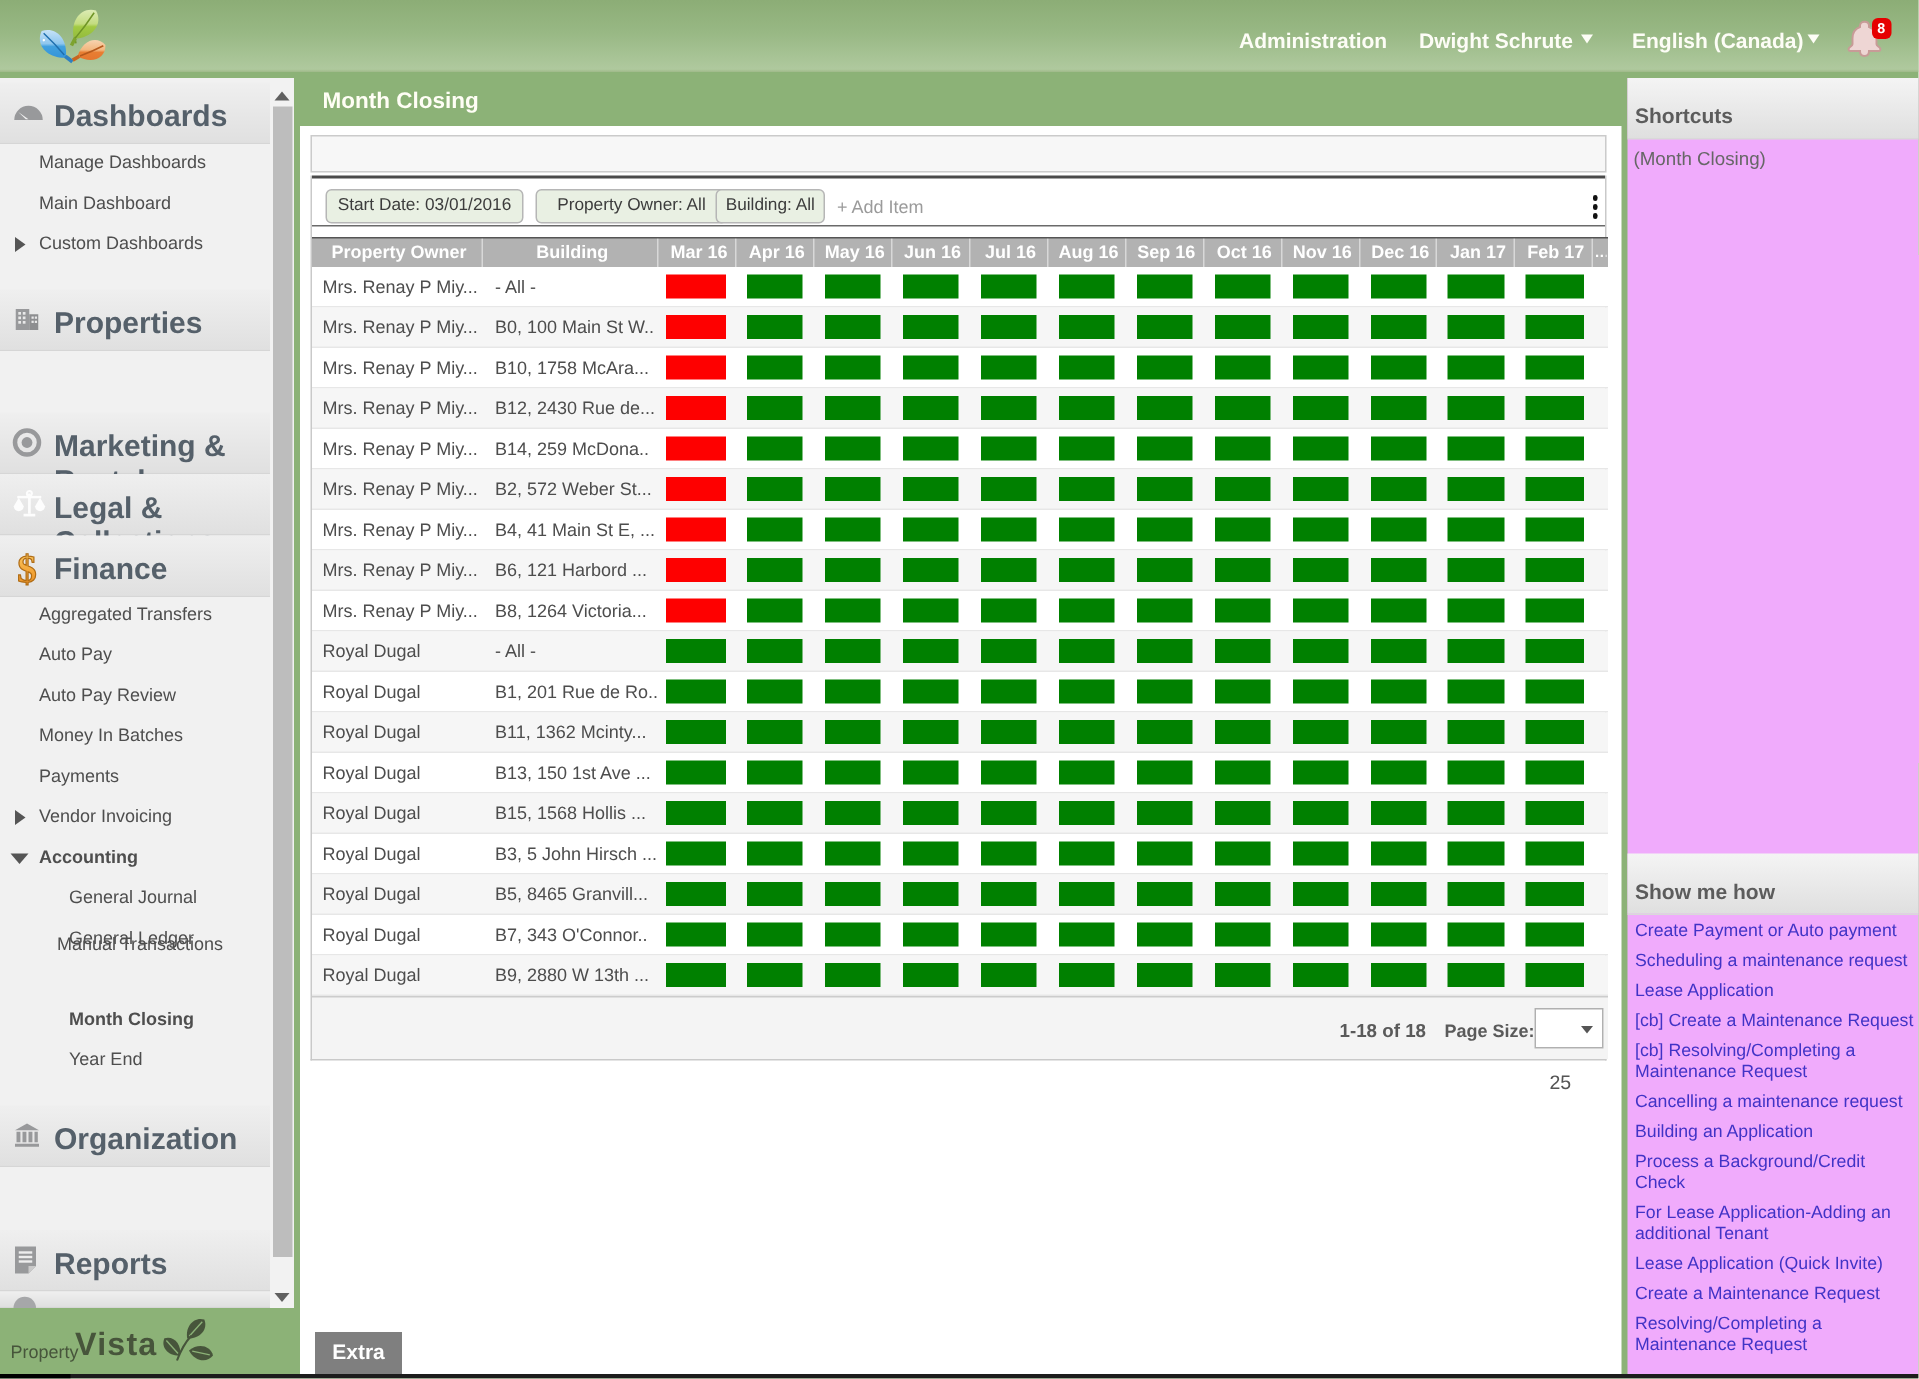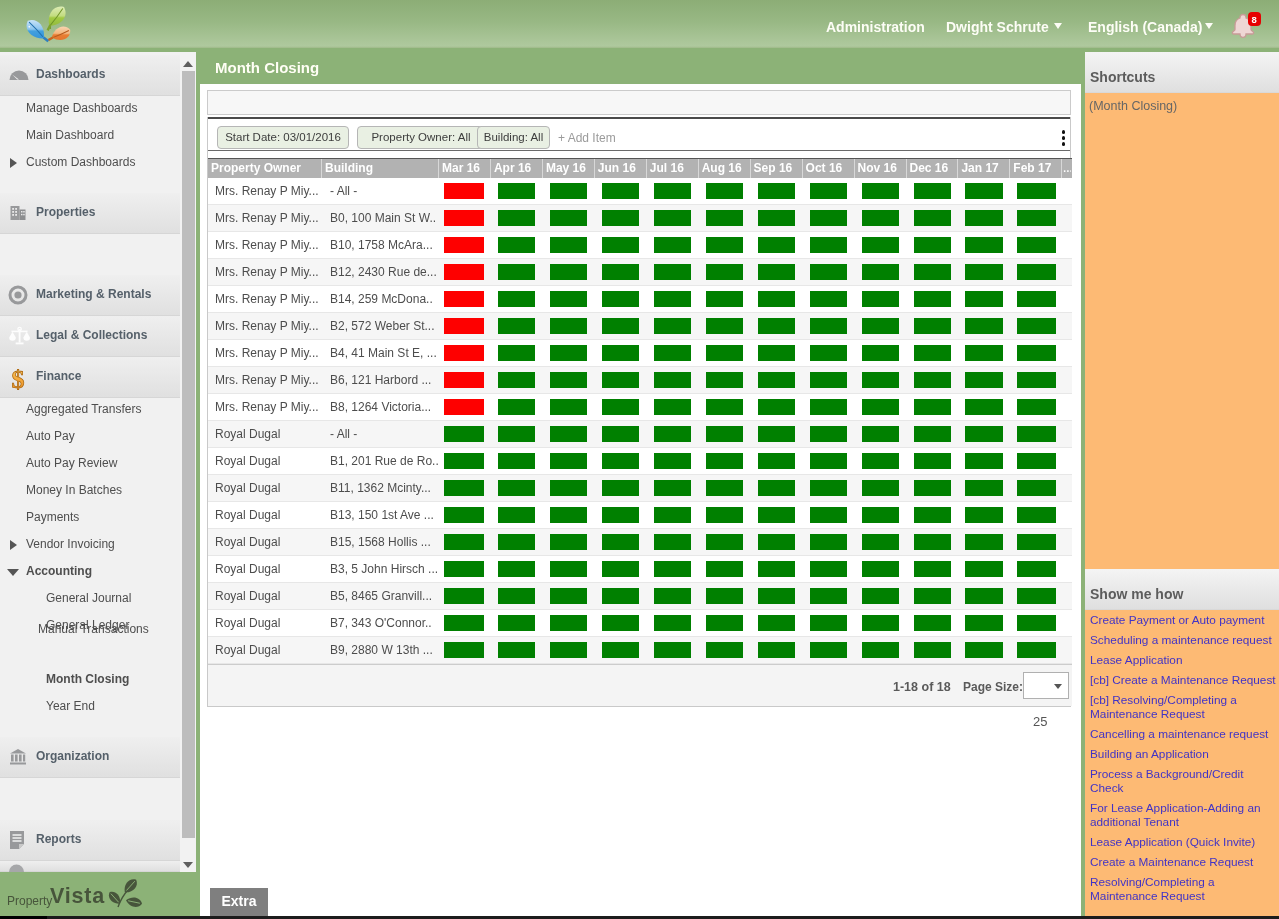--- a/index.html
+++ b/index.html
@@ -8,21 +8,21 @@
 
 
 #topbar { left:0; top:0; width:1279px; height:48px;
   background:linear-gradient(to bottom,#8cad76 0%,#98b884 45%,#afc99e 96%,#9fb989 100%); }
 .tnav { position:absolute; top:19px; font-size:14px; font-weight:bold; color:#fdfdf6; }
 .tri-d { position:absolute; width:0; height:0; border-left:4.5px solid transparent; border-right:4.5px solid transparent; border-top:6px solid #fdfdf6; }
 
 
 #sidebar { left:0; top:52px; width:180px; height:820px; background:#f1f1f1; overflow:hidden; }
 .shdr { position:absolute; left:0; width:180px; background:linear-gradient(to bottom,#efefef,#e0e0e0); border-bottom:1px solid #d6d6d6; }
-.shlbl { position:absolute; left:36px; top:50%; margin-top:-8px; font-size:12px; font-weight:bold; color:#55606a; }
+.shlbl { position:absolute; left:36px; top:50%; margin-top:-8px; font-size:20px; font-weight:bold; color:#55606a; }
 .sicon { position:absolute; left:8px; top:50%; margin-top:-10px; width:24px; height:20px; }
 .sitem { position:absolute; left:0; width:180px; height:27px; line-height:27px; font-size:12px; color:#4e4e4e; }
 .ar-r { position:absolute; left:10px; top:50%; margin-top:-5px; width:0; height:0; border-top:5px solid transparent; border-bottom:5px solid transparent; border-left:7px solid #555; }
 .ar-d { position:absolute; left:7px; top:50%; margin-top:-3px; width:0; height:0; border-left:6px solid transparent; border-right:6px solid transparent; border-top:7px solid #555; }
 
 
 #sbar { left:180px; top:52px; width:16px; height:820px; background:#f2f2f2; }
 .sb-tri-u { position:absolute; left:3px; top:9px; width:0; height:0; border-left:5px solid transparent; border-right:5px solid transparent; border-bottom:6px solid #606060; }
 .sb-tri-d { position:absolute; left:3px; bottom:4px; width:0; height:0; border-left:5px solid transparent; border-right:5px solid transparent; border-top:6px solid #606060; }
 #sbthumb { position:absolute; left:1.5px; top:19px; width:13px; height:767px; background:#bdbdbd; }
@@ -38,38 +38,38 @@
 #main { left:200px; top:84px; width:881px; height:832px; background:#fff; }
 #title { left:215px; top:59px; font-size:15px; font-weight:bold; color:#fffef5; }
 #straybox { position:absolute; left:7px; top:6px; width:864px; height:25px; background:#f7f7f7; border:1px solid #cbcbcb; }
 #tblbox { position:absolute; left:7px; top:33px; width:864px; height:590px; border:1px solid #c9c9c9; border-top:none; }
 #toolbar { position:absolute; left:0; top:0; width:862px; height:34px; background:#fff; border-top:2px solid #4a4a4a; border-bottom:1px solid #6a6a6a; }
 .fbtn { position:absolute; top:9px; height:23px; background:#e9f0e3; border:1px solid #b6b6b6; border-radius:4px; font-size:11.5px; color:#3c3c3c; text-align:center; line-height:21px; }
 #additem { position:absolute; left:350px; top:10px; height:23px; line-height:23px; font-size:12px; color:#9b9b9b; }
 #kebab { position:absolute; right:4.5px; top:13px; width:4px; }
 #kebab div { width:3.5px; height:3.5px; border-radius:50%; background:#111; margin-bottom:2.5px; }
 #thead { position:absolute; left:0; top:41px; width:863.5px; height:20px; background:#b2b2b2; border-top:1px solid #555; overflow:hidden; }
-.hc { position:absolute; top:0; height:36px; line-height:19px; padding-left:3px; font-size:12px; font-weight:bold; color:#fff; overflow:hidden; white-space:nowrap; }
+.hc { position:absolute; top:0; height:36px; line-height:19px; padding-left:3px; font-size:12px; font-weight:bold; color:#fff; overflow:hidden; white-space:nowrap;text-align:center; }
 .sep { border-left:1px solid #d8d8d8; }
 #tbody { position:absolute; left:0; top:61px; width:862px; height:486px; }
 .trow { position:absolute; left:0; width:863.5px; height:27px; border-bottom:1px solid #e7e7e7; }
 .tc1, .tc2 { position:absolute; top:0; height:26px; line-height:26px; font-size:12px; color:#4d4d4d; white-space:nowrap; overflow:hidden; }
 .tc1 { left:7px; width:104px; }
 .tc2 { left:122px; width:108px; }
 .blk { position:absolute; top:5px; height:16px; }
 #tfoot { position:absolute; left:0; top:547px; width:863.5px; height:42px; background:#f4f4f4; border-top:1px solid #ccc; }
 #pgcount { position:absolute; left:685px; top:15px; font-size:12.5px; font-weight:bold; color:#5a5a5a; }
 #pgsize { position:absolute; left:755px; top:15px; font-size:12px; font-weight:bold; color:#5a5a5a; }
 #pgsel { position:absolute; left:815px; top:7px; width:46px; height:27px; background:#fff; border:1px solid #b0b0b0; font-size:13px; color:#555; }
 #pgsel span { position:absolute; left:9px; top:5px;margin-top:36px; }
 #pgsel .tri { position:absolute; right:6px; top:11px; width:0; height:0; border-left:4px solid transparent; border-right:4px solid transparent; border-top:5px solid #555; }
 #extrabtn { position:absolute; left:10px; top:804px; width:58px; height:27.5px; background:#7f7f7f; color:#fff; font-size:14px; font-weight:bold; text-align:center; line-height:27px; }
 
 
-#rpanel { left:1085px; top:52px; width:194px; height:864px; background:#fdba74; }
+#rpanel { left:1085px; top:52px; width:194px; height:864px; background:#f0abfc; }
 .rband { position:absolute; left:0; width:194px; height:41px; background:linear-gradient(to bottom,#f4f4f4,#dfdfdf); border-bottom:1px solid #d9d9d9; }
 .rband span { position:absolute; left:5px; top:17px; font-size:14px; font-weight:bold; color:#5c5c5c; }
 #mcnote { position:absolute; left:4px; top:47px; font-size:12.5px; color:#666; }
 #linklist { position:absolute; left:5px; top:561px; width:185px; }
 .lnk { font-size:11.8px; line-height:14px; color:#4133c6; margin-bottom:6px; white-space:nowrap; }
 </style></head>
 <body>
 
 <div class="abs" id="topbar">
 <svg class="abs" style="left:24px;top:2px" width="58" height="46" viewBox="0 0 58 46">

